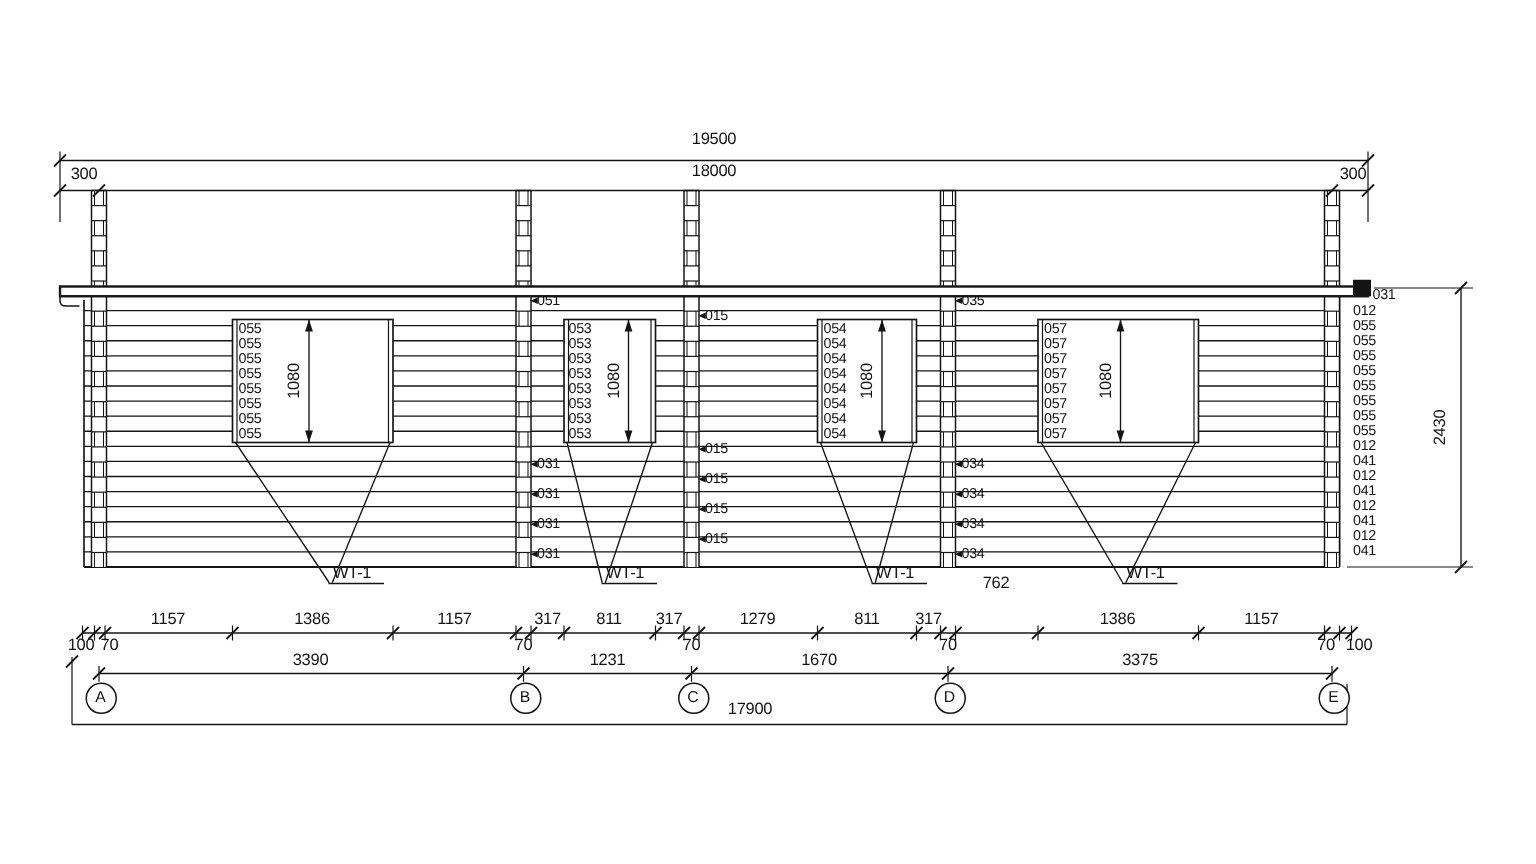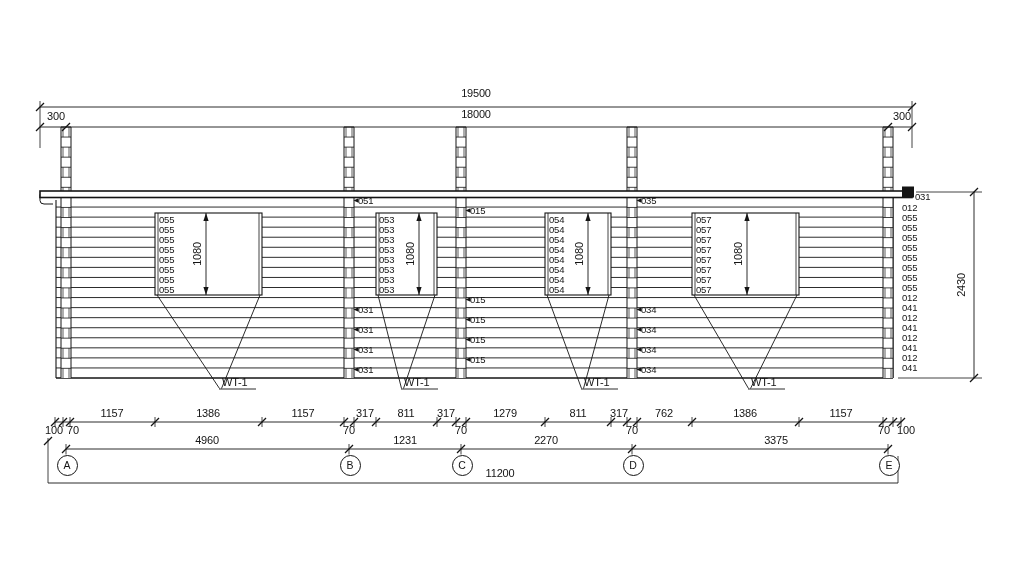--- a/index.html
+++ b/index.html
@@ -548,38 +548,38 @@
 
   <span class="lbl dim" style="left:112px;top:408px">1157</span>
   <span class="lbl dim" style="left:208px;top:408px">1386</span>
   <span class="lbl dim" style="left:303px;top:408px">1157</span>
   <span class="lbl dim" style="left:365px;top:408px">317</span>
   <span class="lbl dim" style="left:406px;top:408px">811</span>
   <span class="lbl dim" style="left:446px;top:408px">317</span>
   <span class="lbl dim" style="left:505px;top:408px">1279</span>
   <span class="lbl dim" style="left:578px;top:408px">811</span>
   <span class="lbl dim" style="left:619px;top:408px">317</span>
-  <span class="lbl dim" style="left:664px;top:408px">762</span>
+  <span class="lbl dim" style="left:664px;top:384px">762</span>
   <span class="lbl dim" style="left:745px;top:408px">1386</span>
   <span class="lbl dim" style="left:841px;top:408px">1157</span>
 
   <span class="lbl dim" style="left:54px;top:425px">100</span>
   <span class="lbl dim" style="left:73px;top:425px">70</span>
   <span class="lbl dim" style="left:349px;top:425px">70</span>
   <span class="lbl dim" style="left:461px;top:425px">70</span>
   <span class="lbl dim" style="left:632px;top:425px">70</span>
   <span class="lbl dim" style="left:884px;top:425px">70</span>
   <span class="lbl dim" style="left:906px;top:425px">100</span>
 
-  <span class="lbl dim" style="left:207px;top:435px">4960</span>
+  <span class="lbl dim" style="left:207px;top:435px">3390</span>
   <span class="lbl dim" style="left:405px;top:435px">1231</span>
-  <span class="lbl dim" style="left:546px;top:435px">2270</span>
-  <span class="lbl dim" style="left:776px;top:435px">3375</span>
-
-  <span class="lbl dim" style="left:500px;top:468px">11200</span>
+  <span class="lbl dim" style="left:546px;top:435px">1670</span>
+  <span class="lbl dim" style="left:760px;top:435px">3375</span>
+
+  <span class="lbl dim" style="left:500px;top:468px">17900</span>
 
   <div class="bub" style="left:56.5px;top:454.5px">
       <span>A</span>
     </div>
   <div class="bub" style="left:339.5px;top:454.5px">
       <span>B</span>
     </div>
   <div class="bub" style="left:451.5px;top:454.5px">
       <span>C</span>
     </div>

